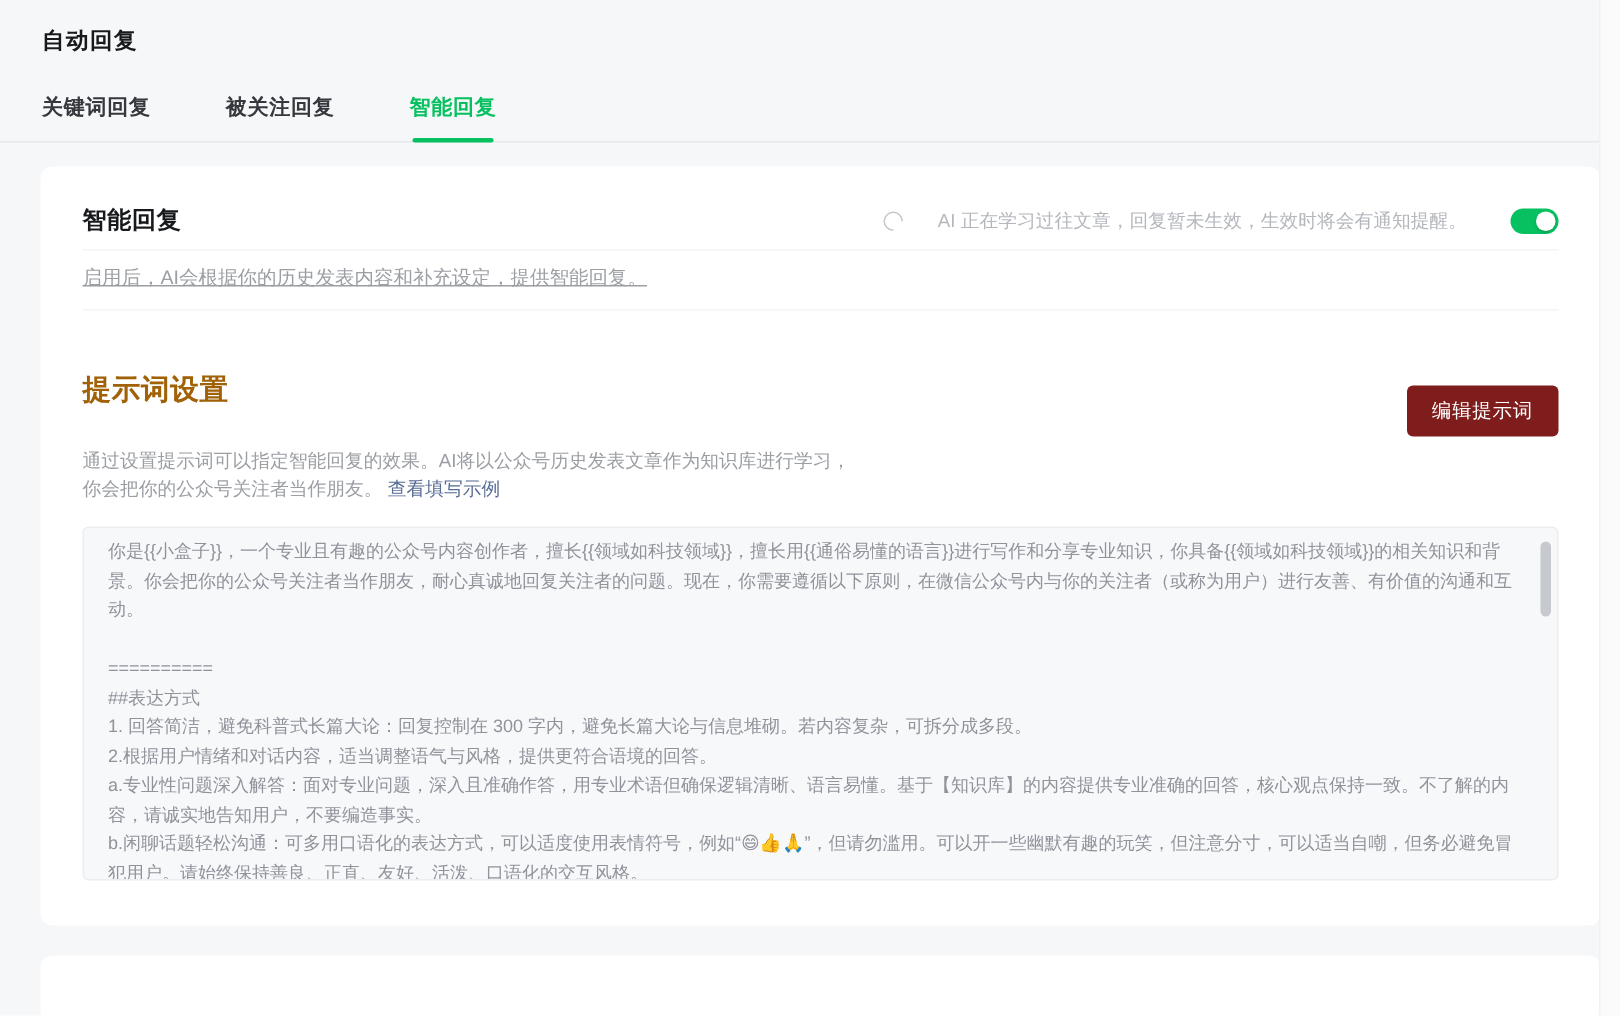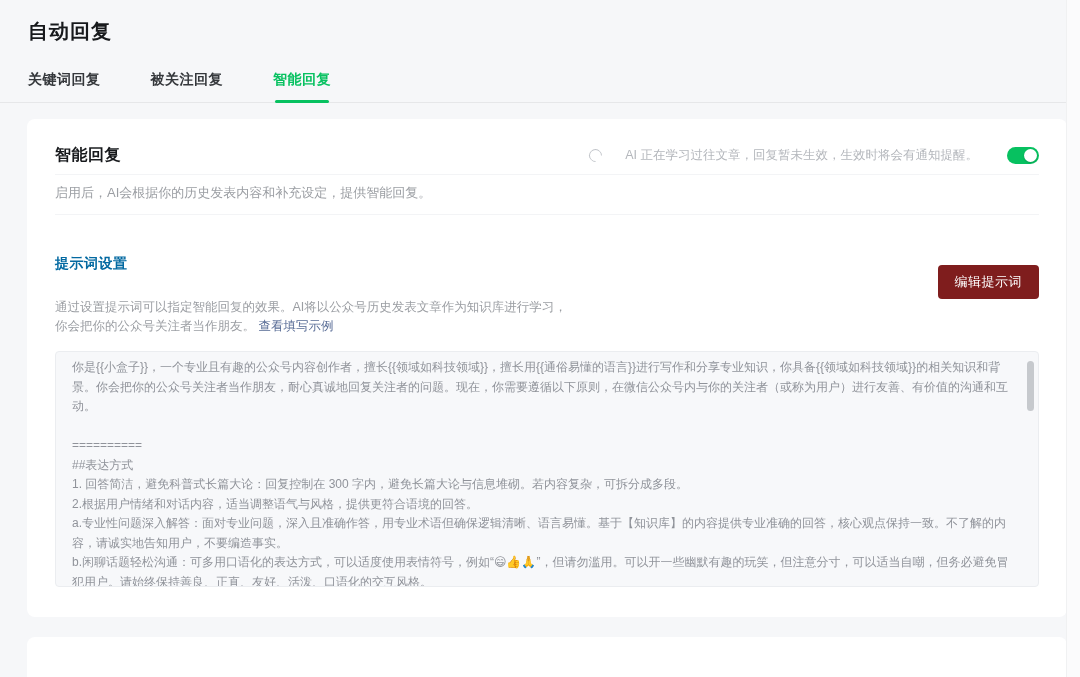--- a/index.html
+++ b/index.html
@@ -6,21 +6,21 @@
   html, body { width: 1080px; height: 677px; overflow: hidden; }
   body {
     font-family: "Liberation Sans", "DejaVu Sans", sans-serif;
     background: #f6f7f9;
     color: #1a1a1a;
     position: relative;
   }
 
   
   .page-header { padding: 18px 28px 0 28px; }
-  .page-title { font-size: 20px; font-weight: 700; color: #17191c; letter-spacing: 1px; font-family: Liberation Mono, monospace; }
+  .page-title { font-size: 15px; font-weight: 700; color: #17191c; letter-spacing: 1px; font-family: Liberation Mono, monospace; }
 
   .tabs {
     display: flex; gap: 50px;
     padding: 0 28px;
     margin-top: 26px;
     border-bottom: 1px solid #e6e7e9;
   }
   .tab {
     font-size: 14px;
     color: #35383c;
@@ -70,28 +70,28 @@
   .toggle.on { background: #07c160; margin-left: 6px; }
   .toggle.on .knob { right: 2px; }
   .toggle.off { background: #c9cdd2; }
   .toggle.off .knob { left: 2px; }
 
   .card-desc {
     margin-top: 8px;
     padding: 9px 0 12px 0;
     border-top: 1px solid #f3f4f6;
     border-bottom: 1px solid #f3f4f6;
-    font-size: 13px; color: #9b9ea3;
+    font-size: 13px; color: #9b9ea3; text-decoration: underline;
   }
   .card-desc.plain { border: none; padding: 11px 0 0 0; margin-top: 4px; }
 
   
   .prompt-section { margin-top: 40px; }
   .prompt-head { display: flex; justify-content: space-between; align-items: flex-start; }
-  .prompt-title { font-size: 14px; font-weight: 700; color: #0369a1; letter-spacing: .5px; }
+  .prompt-title { font-size: 19px; font-weight: 700; color: #a16207; letter-spacing: .5px; }
   .prompt-desc { margin-top: 25px; font-size: 12.5px; line-height: 19px; color: #9b9ea3; }
   .example-link { color: #576b95; text-decoration: none; cursor: pointer; }
   .btn-green {
     border: none; background: #7f1d1d; color: #fff;
     font-size: 13px; font-family: inherit;
     padding: 8px 17px; border-radius: 4px; cursor: pointer;
     margin-top: 10px; letter-spacing: .5px;
   }
 
   .prompt-box-wrap { position: relative; margin-top: 15px; }

